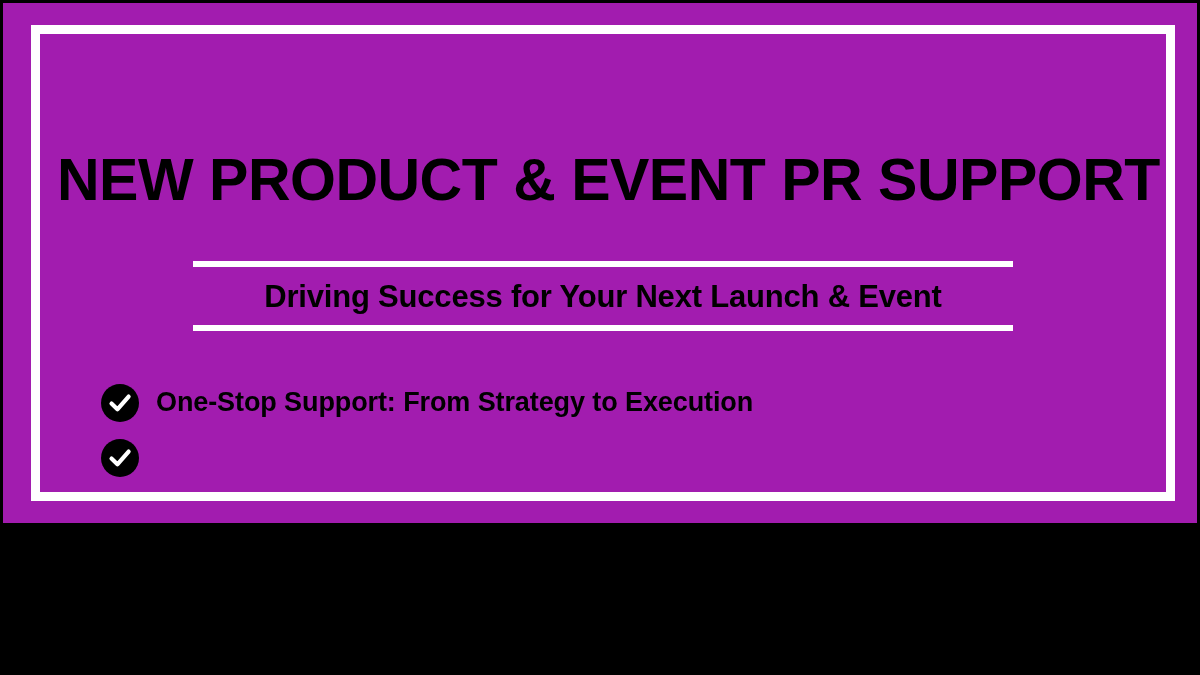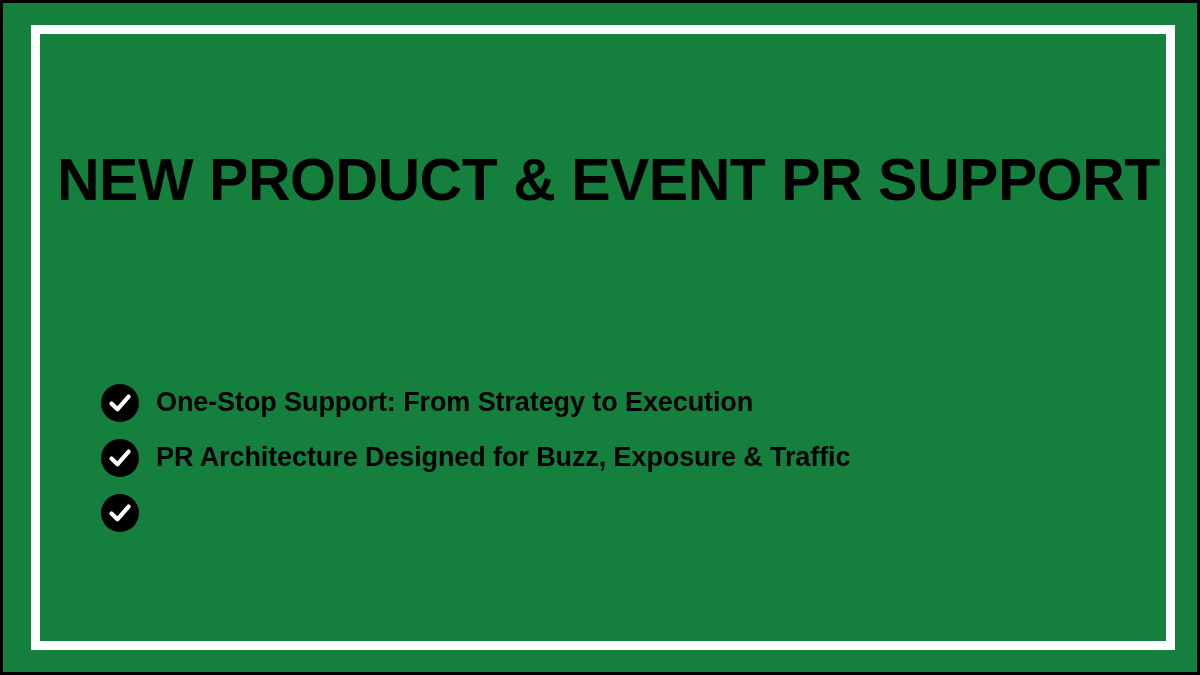--- a/index.html
+++ b/index.html
@@ -13,22 +13,22 @@
     font-family: "Liberation Sans", sans-serif;
     overflow: hidden;
   }
 
   
   .slide {
     position: absolute;
     left: 3px;
     top: 3px;
     width: 1194px;
-    height: 669px;
-    background: #15803d;
+    height: 520px;
+    background: #a21caf;
     box-sizing: border-box;
   }
 
   
   .inset-frame {
     position: absolute;
     left: 28px;
     top: 22px;
     right: 22px;
     bottom: 22px;
@@ -114,42 +114,38 @@
 <body>
 
 <div class="slide">
 
   <div class="inset-frame"></div>
 
   <div class="content">
 
     <h1 class="title">NEW PRODUCT &amp; EVENT PR SUPPORT</h1>
 
+    <div class="subtitle-block">
+      <div class="rule"></div>
+      <div class="subtitle">Driving Success for Your Next Launch &amp; Event</div>
+      <div class="rule"></div>
+    </div>
 
     <div class="bullets">
 
       <div class="bullet-row">
         <span class="check-icon">
           <svg width="38" height="38" viewBox="0 0 38 38">
             <circle cx="19" cy="19" r="19" fill="#000000"></circle>
             <path d="M10.5 19.6 L16.4 25.3 L27.6 12.6" fill="none" stroke="#FFFFFF" stroke-width="4.2" stroke-linecap="round" stroke-linejoin="round"></path>
           </svg>
         </span>
         <span class="bullet-text">One-Stop Support: From Strategy to Execution</span>
       </div>
 
-      <div class="bullet-row">
-        <span class="check-icon">
-          <svg width="38" height="38" viewBox="0 0 38 38">
-            <circle cx="19" cy="19" r="19" fill="#000000"></circle>
-            <path d="M10.5 19.6 L16.4 25.3 L27.6 12.6" fill="none" stroke="#FFFFFF" stroke-width="4.2" stroke-linecap="round" stroke-linejoin="round"></path>
-          </svg>
-        </span>
-        <span class="bullet-text">PR Architecture Designed for Buzz, Exposure &amp; Traffic</span>
-      </div>
 
       <div class="bullet-row">
         <span class="check-icon">
           <svg width="38" height="38" viewBox="0 0 38 38">
             <circle cx="19" cy="19" r="19" fill="#000000"></circle>
             <path d="M10.5 19.6 L16.4 25.3 L27.6 12.6" fill="none" stroke="#FFFFFF" stroke-width="4.2" stroke-linecap="round" stroke-linejoin="round"></path>
           </svg>
         </span>
       </div>
 

